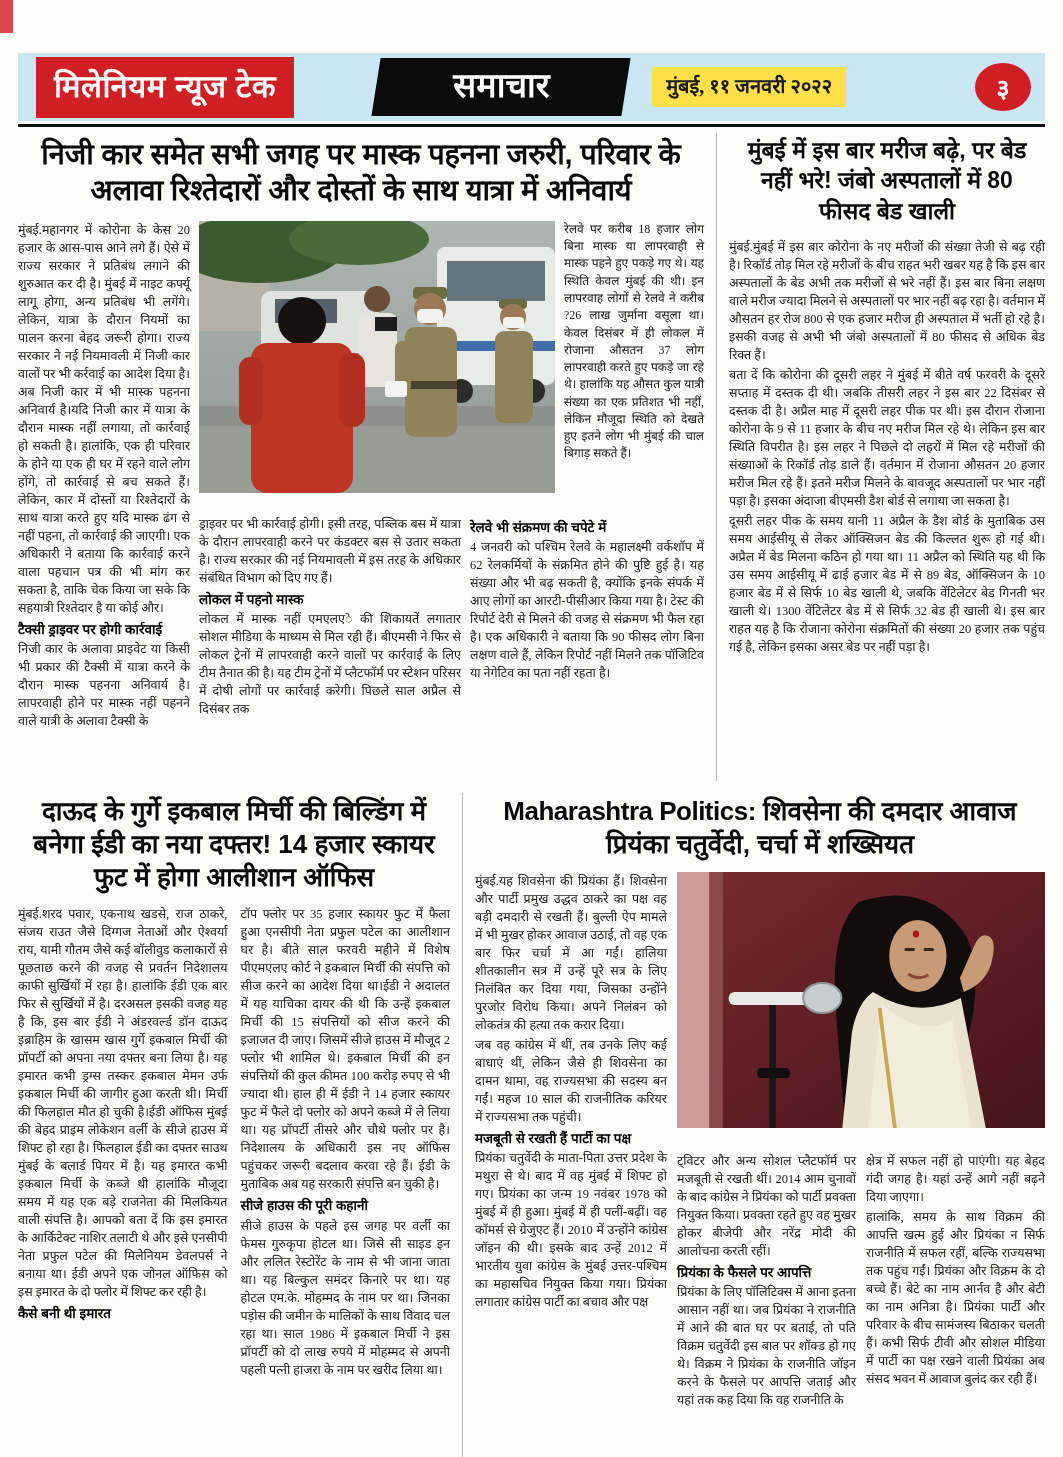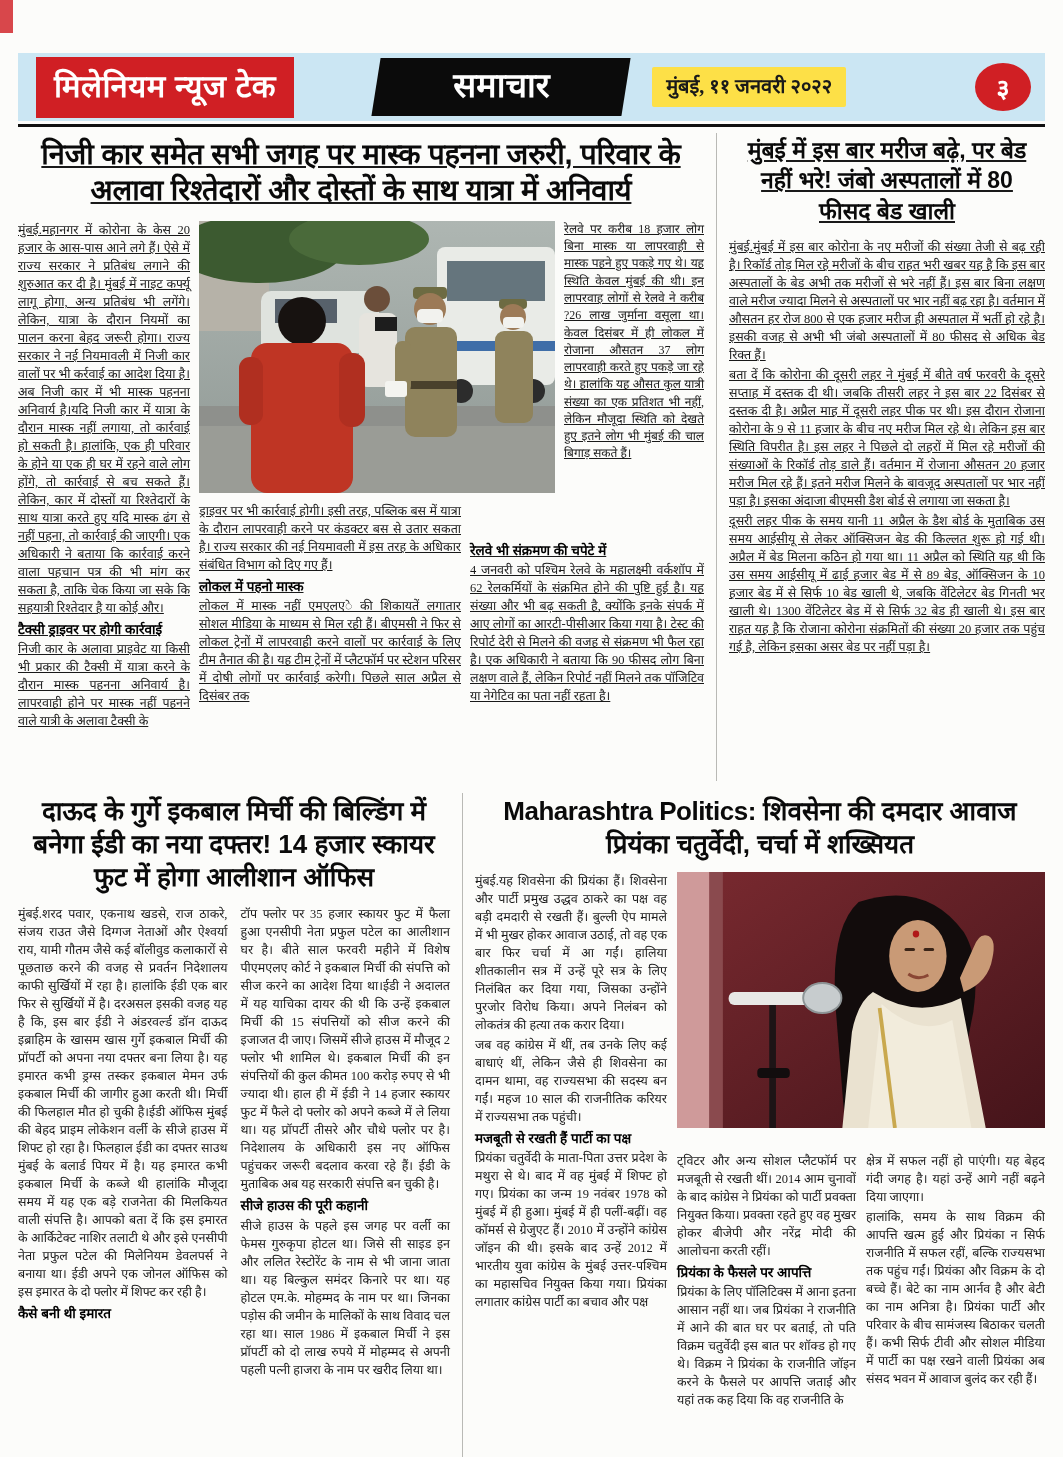--- a/index.html
+++ b/index.html
@@ -43,33 +43,33 @@
   
   main { padding:0 18px; }
   article p { margin:0 0 2px; text-align:justify; font-size:12.5px; line-height:1.44; }
   article h3 {
     margin:4px 0 2px; font-size:13.5px; line-height:1.3; color:#000;
     font-family:"Liberation Sans","DejaVu Sans",sans-serif; font-weight:bold; text-align:left;
   }
   h1,h2 { font-family:"Liberation Sans","DejaVu Sans",sans-serif; color:#0a0a0a; }
 
   
-  .top-row { display:flex; gap:12px; height:648px; overflow:hidden;text-decoration:underline; }
+  .top-row { display:flex; gap:12px; height:648px; overflow:hidden; }
   .vdiv { width:1px; background:#b9b9b5; }
   .art-mask { width:686px; flex:none; }
   .art-mask h1 { margin:4px 2px 12px; font-size:29px; line-height:1.24; text-align:center; font-weight:800; letter-spacing:-.2px; }
   .mask-flex { display:flex; gap:9px; }
   .m-col1 { width:172px; flex:none; }
   .m-right { flex:1; min-width:0; }
   .m-row1 { display:flex; gap:9px; }
   .m-photo { margin:0; width:356px; height:272px; flex:none; background:#9aa5a8; }
   .m-photo svg, .pol-photo svg { display:block; width:100%; height:100%; }
   .m-col3 { flex:1; min-width:0; }
   .m-col3 p { font-size:12px; }
-  .m-row2 { display:flex; gap:9px; margin-top:9px;align-items:flex-end; }
+  .m-row2 { display:flex; gap:9px; margin-top:22px; }
   .m-col2b { width:262px; flex:none; }
   .m-rail { flex:1; min-width:0; }
 
   .art-beds { flex:1; min-width:0; }
   .art-beds h2 { margin:2px 4px 12px; font-size:23px; line-height:1.32; text-align:center; font-weight:800; }
 
   
   .bottom-row { display:flex; gap:12px; margin-top:12px; height:700px; overflow:hidden; }
   .art-ed { width:432px; flex:none; border-bottom:1px solid #333; }
   .art-ed h2 { margin:2px 0 12px; font-size:26px; line-height:1.26; text-align:center; font-weight:800; }

